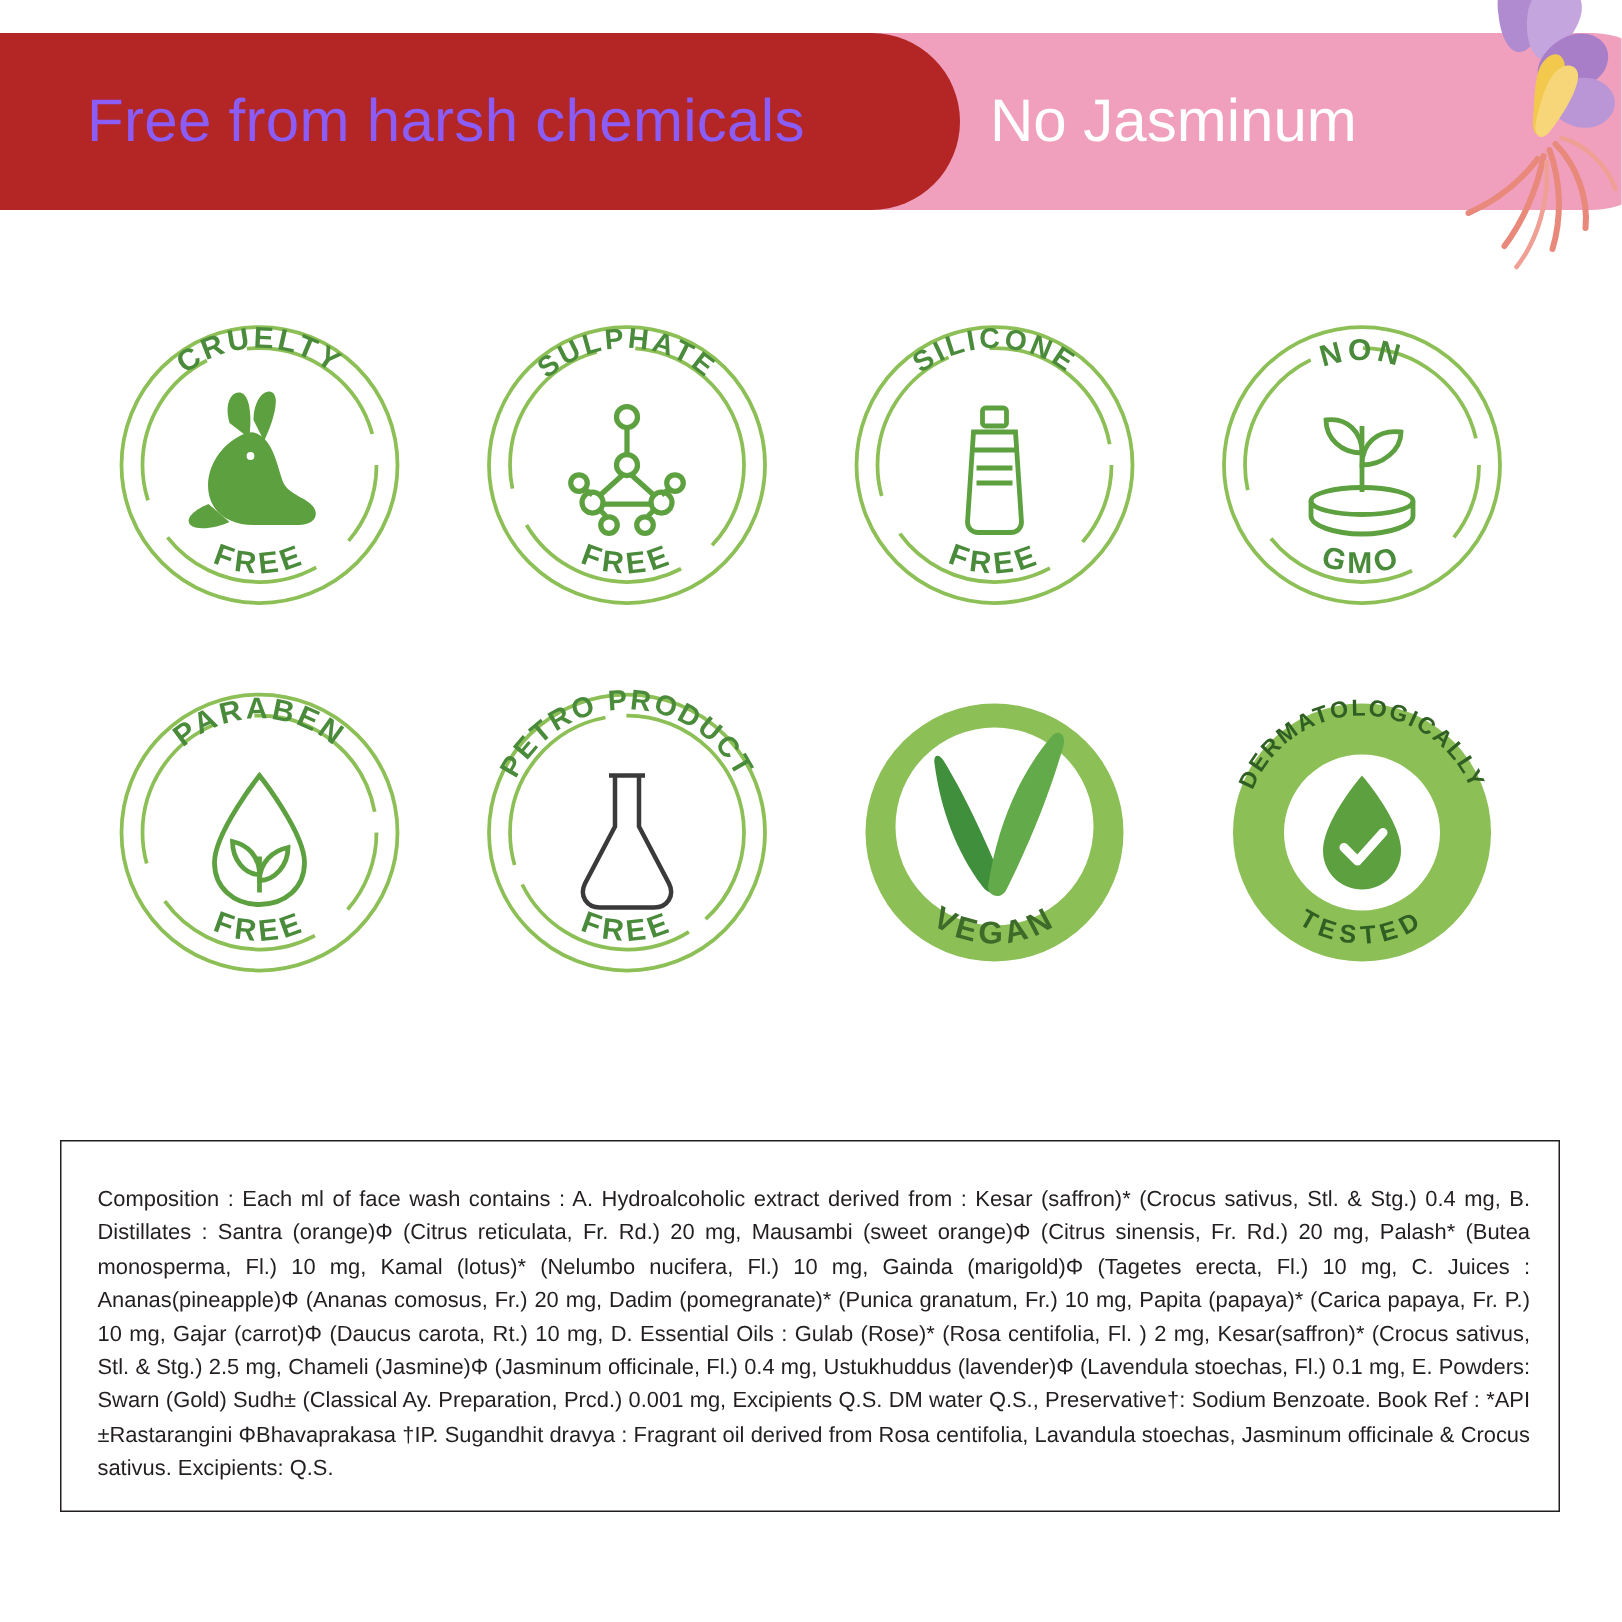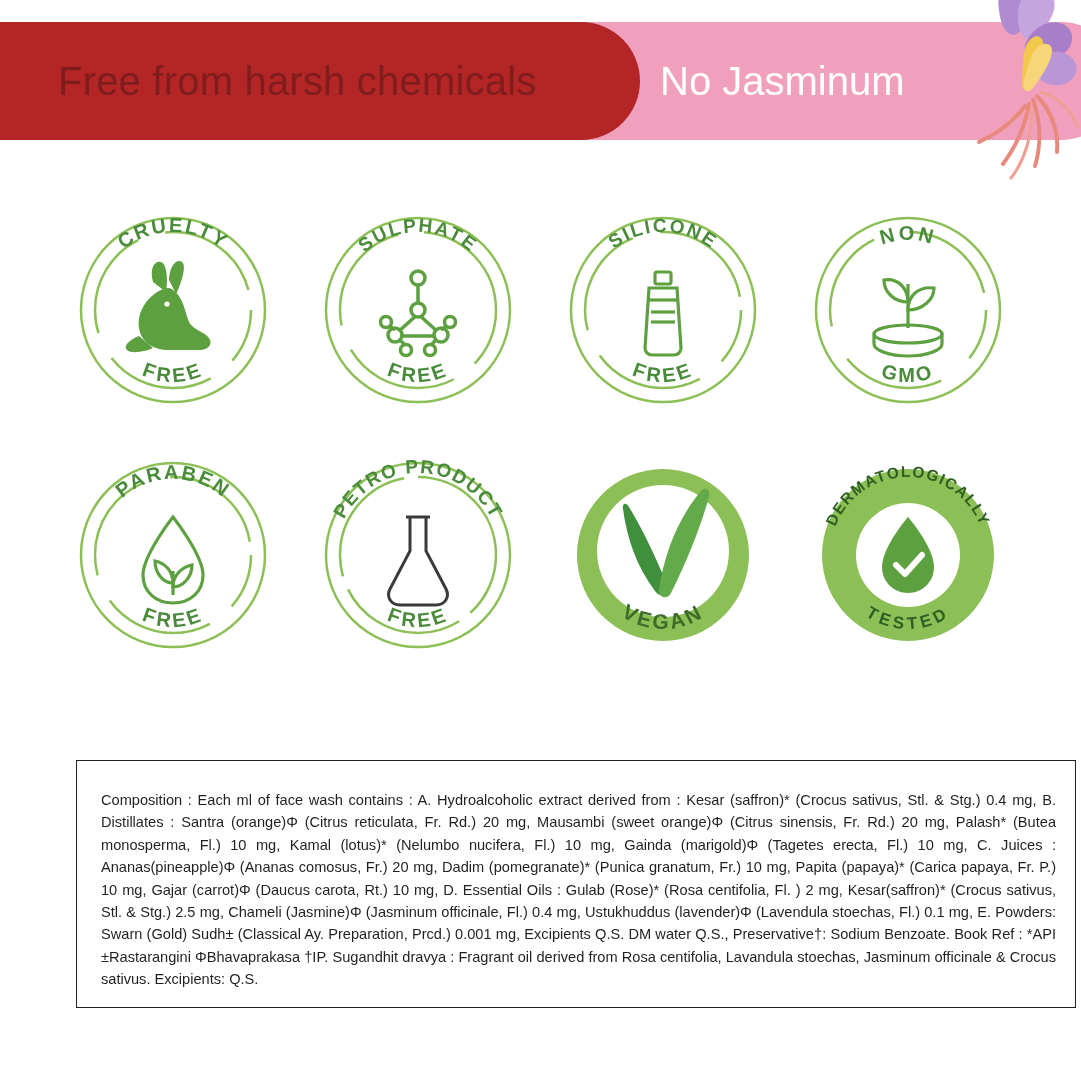--- a/index.html
+++ b/index.html
@@ -44,21 +44,21 @@
     background: #b32625;
     border-top-right-radius: 59px;
     border-bottom-right-radius: 59px;
   }
   .banner-red-text {
     position: absolute;
     left: 58px;
     top: 0;
     height: 118px;
     line-height: 118px;
-    color: #7f1d1d;
+    color: #8b5cf6;
     font-size: 40px;
     letter-spacing: 0.2px;
     white-space: nowrap;
   }
   .banner-pink-text {
     position: absolute;
     left: 660px;
     top: 0;
     height: 118px;
     line-height: 118px;
@@ -99,21 +99,20 @@
 
   
   .composition-box {
     position: absolute;
     left: 40px;
     top: 760px;
     width: 1000px;
     height: 248px;
     border: 1px solid #231f20;
     box-sizing: border-box;
-    margin-left: 36px;
   }
   .composition-text {
     position: absolute;
     left: 24px;
     top: 28px;
     width: 955px;
     font-size: 14.6px;
     line-height: 22.4px;
     color: #231f20;
     text-align: justify;

